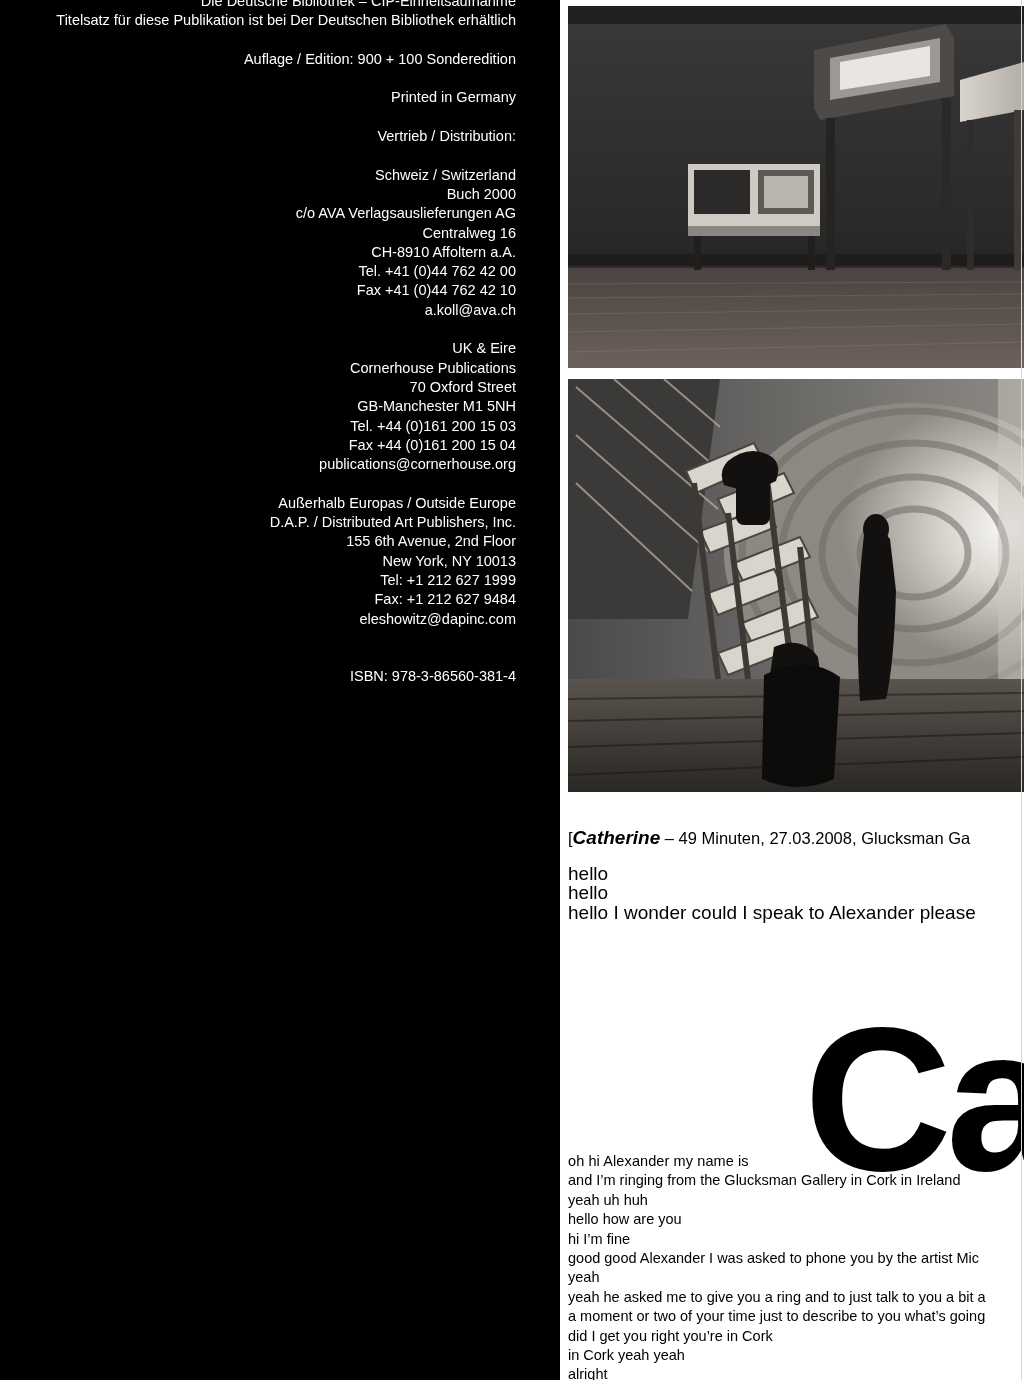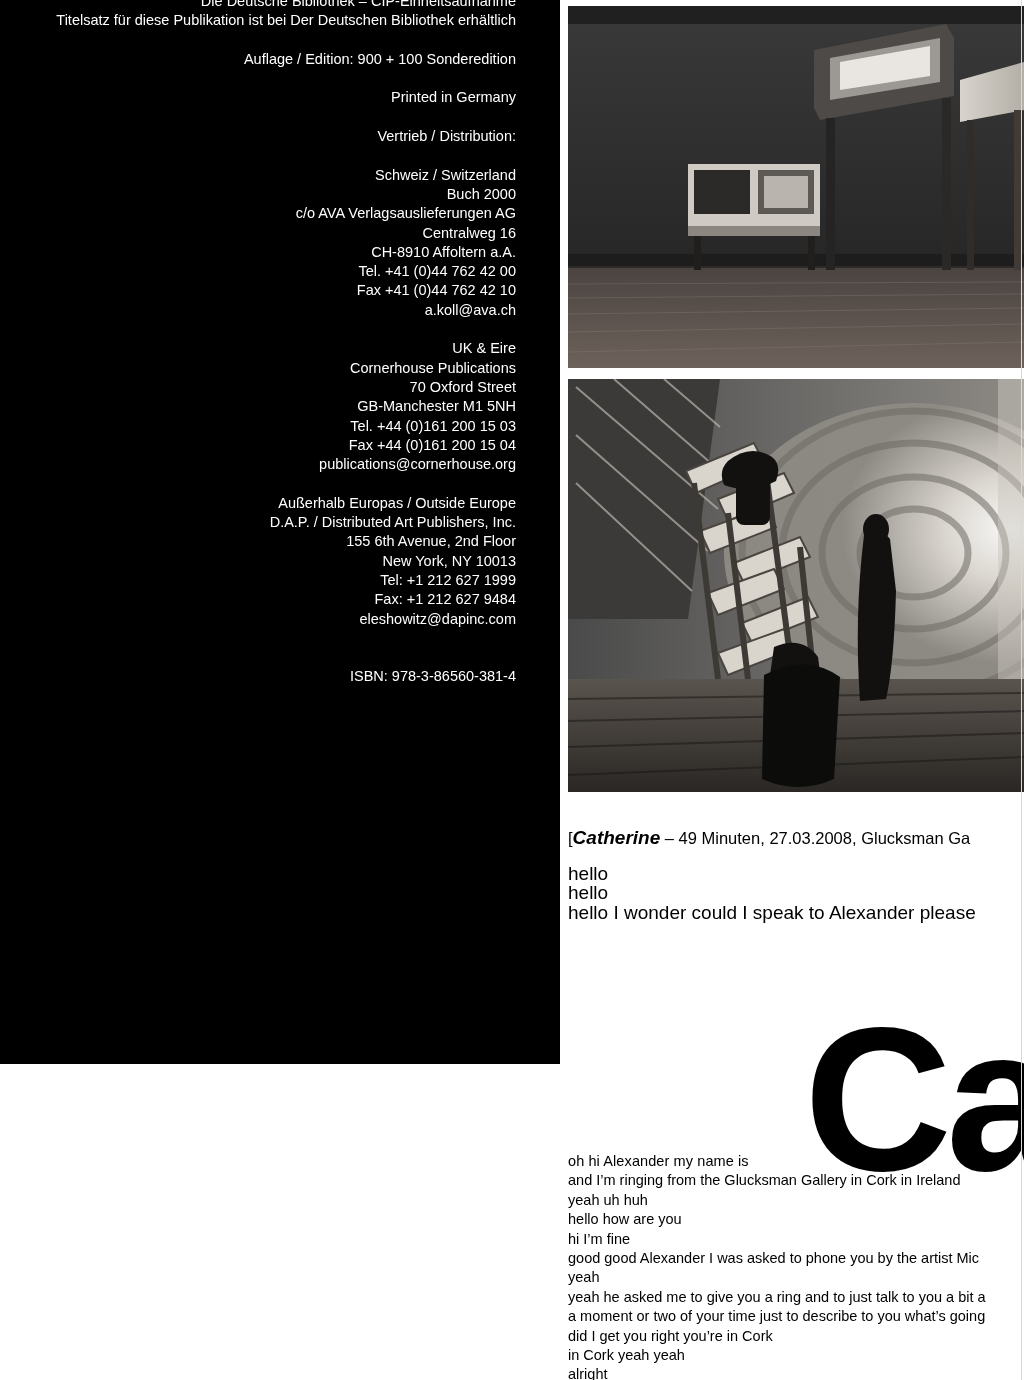--- a/index.html
+++ b/index.html
@@ -15,21 +15,21 @@
     font-family: "Liberation Sans", sans-serif;
     -webkit-font-smoothing: antialiased;
   }
 
   
   #left-page {
     position: absolute;
     left: 0;
     top: 0;
     width: 560px;
-    height: 1064px;
+    height: 1380px;
     background: #000000;
     color: #ffffff;
   }
   #imprint {
     position: absolute;
     right: 44px;
     top: -8px;
     width: 520px;
     text-align: right;
     font-size: 14.5px;

